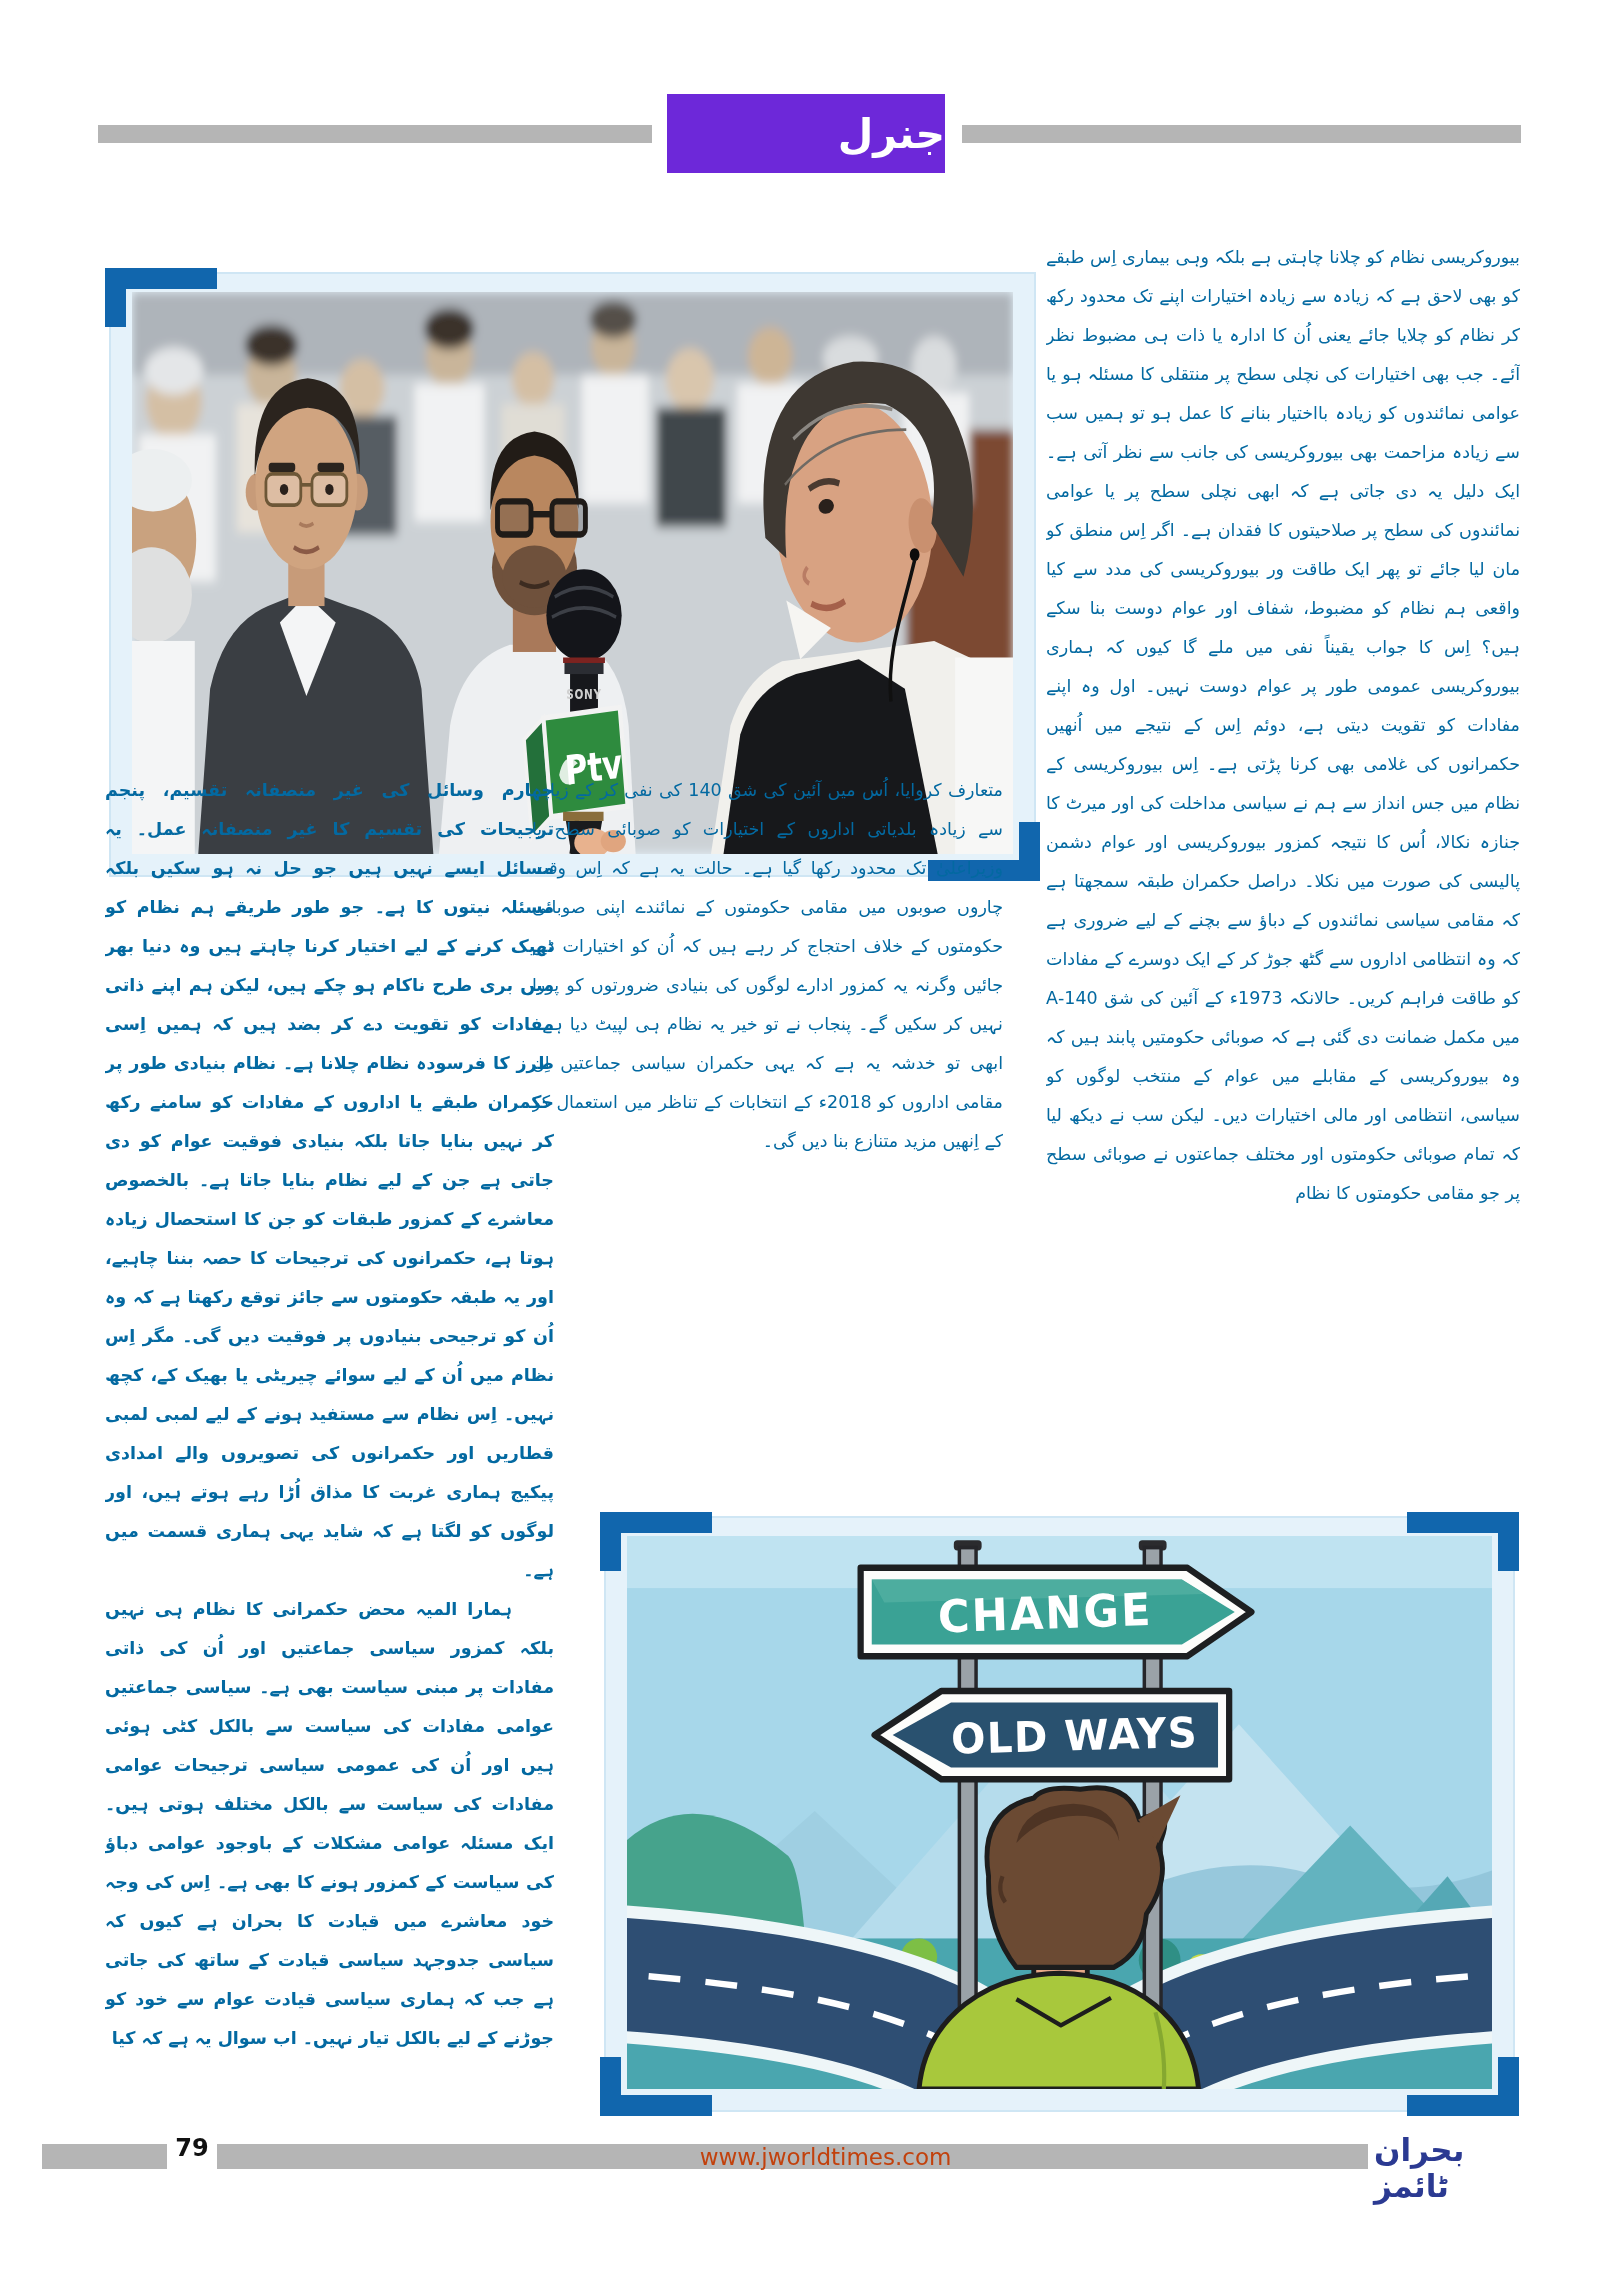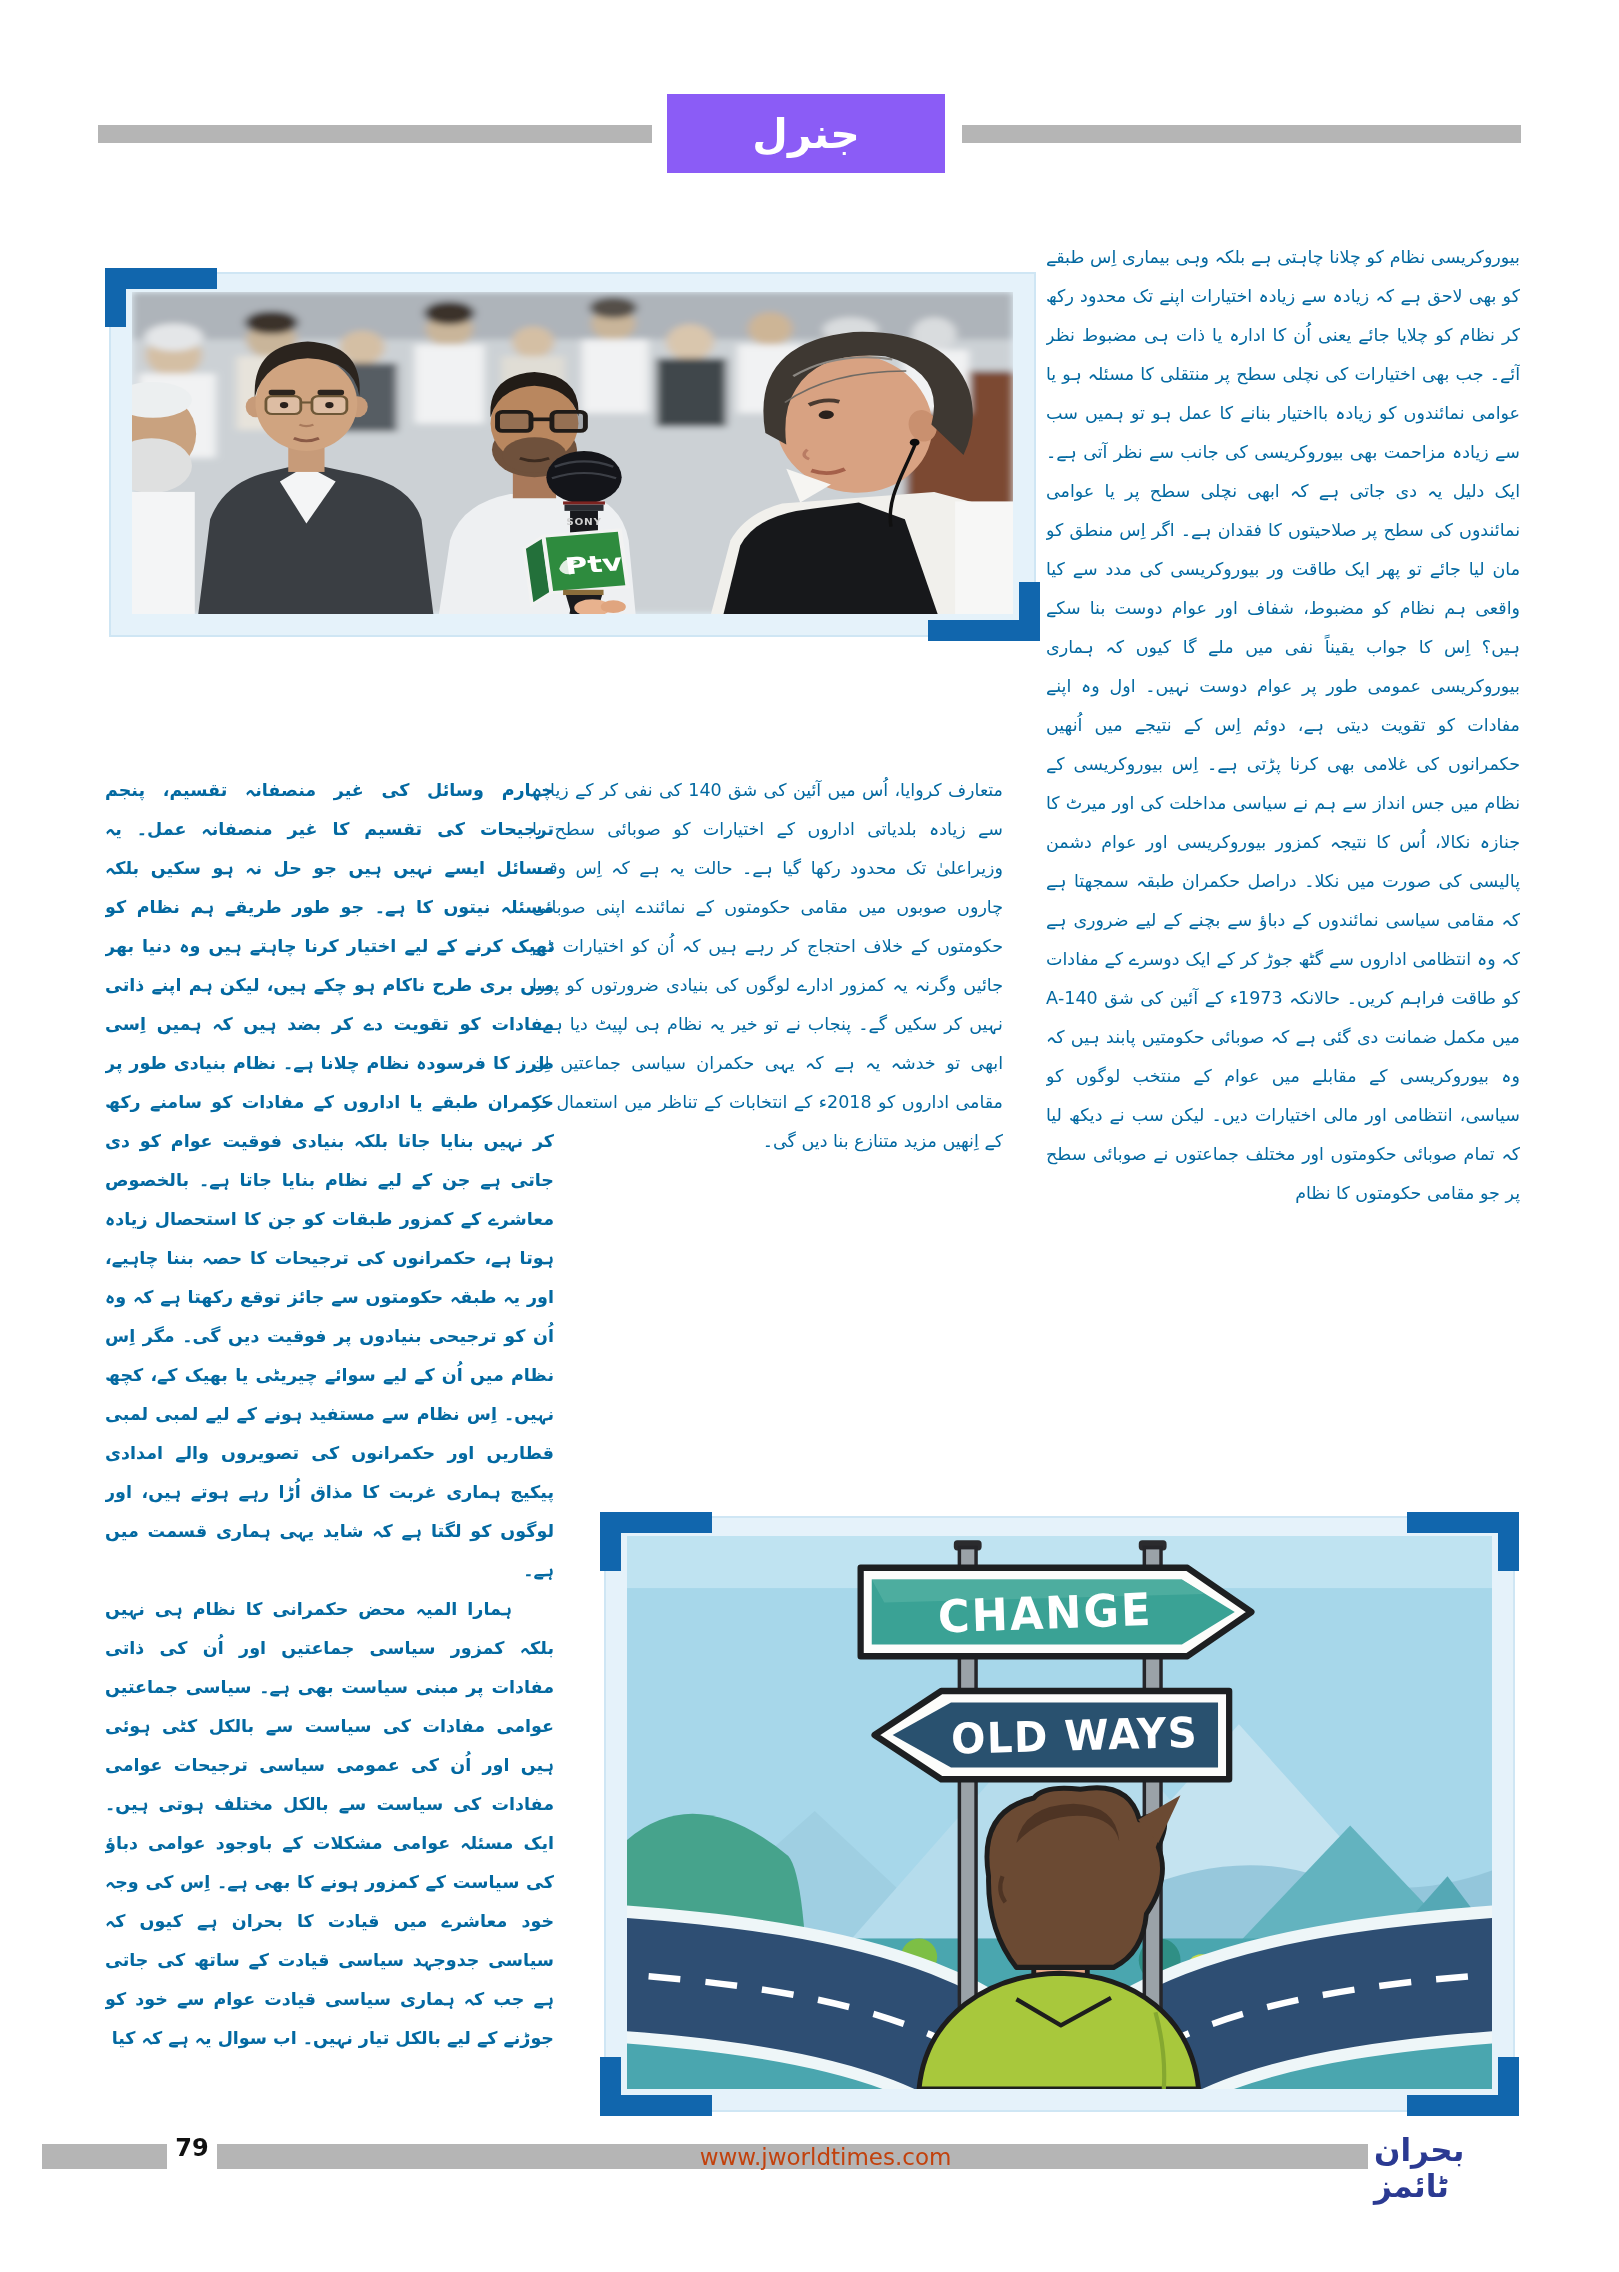--- a/index.html
+++ b/index.html
@@ -9,29 +9,29 @@
     background:#ffffff;
     font-family:"DejaVu Sans", sans-serif;
     overflow:hidden;
   }
   
   .hdr-bar{position:absolute;top:125px;height:18px;background:#b5b5b5;}
   .hdr-bar.left{left:98px;width:554px;}
   .hdr-bar.right{left:962px;width:559px;}
   .hdr-box{
     position:absolute;left:667px;top:94px;width:278px;height:79px;
-    background:#8b5cf6;display:flex;align-items:center;justify-content:center;
+    background:#6d28d9;display:flex;align-items:center;justify-content:flex-end;
   }
   .hdr-box span{color:#ffffff;font-size:41px;font-weight:bold;}
 
   
   .img-frame{
     position:absolute;background:#e5f2fa;border:2.1px solid #cfe6f4;box-sizing:border-box;
   }
-  .photo-frame{left:109px;top:272px;width:927px;height:365px;text-align:center;}
+  .photo-frame{left:109px;top:272px;width:927px;height:605px;text-align:center;}
   .illus-frame{left:604px;top:1516px;width:911px;height:596px;}
   .img-inner{position:absolute;left:21px;top:18px;right:21px;bottom:21px;overflow:hidden;}
   .img-inner svg{width:100%;height:100%;display:block;}
 
   .bracket{position:absolute;width:112px;height:59px;box-sizing:border-box;}
   .bracket.tl{left:-5.6px;top:-5.6px;border-top:21px solid #1166ad;border-left:21px solid #1166ad;}
   .bracket.tr{right:-5.6px;top:-5.6px;border-top:21px solid #1166ad;border-right:21px solid #1166ad;}
   .bracket.bl{left:-5.6px;bottom:-5.6px;border-bottom:21px solid #1166ad;border-left:21px solid #1166ad;}
   .bracket.br{right:-5.6px;bottom:-5.6px;border-bottom:21px solid #1166ad;border-right:21px solid #1166ad;}
 

